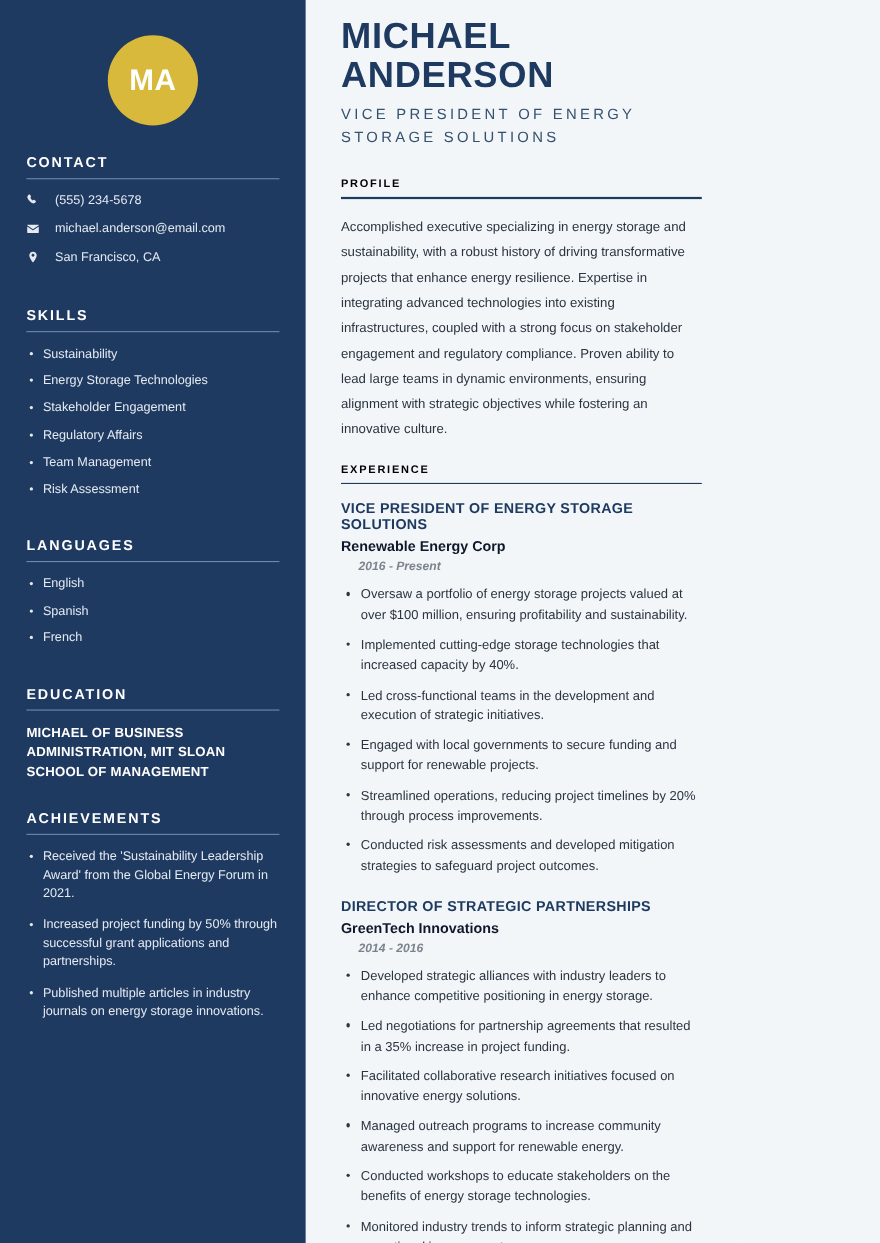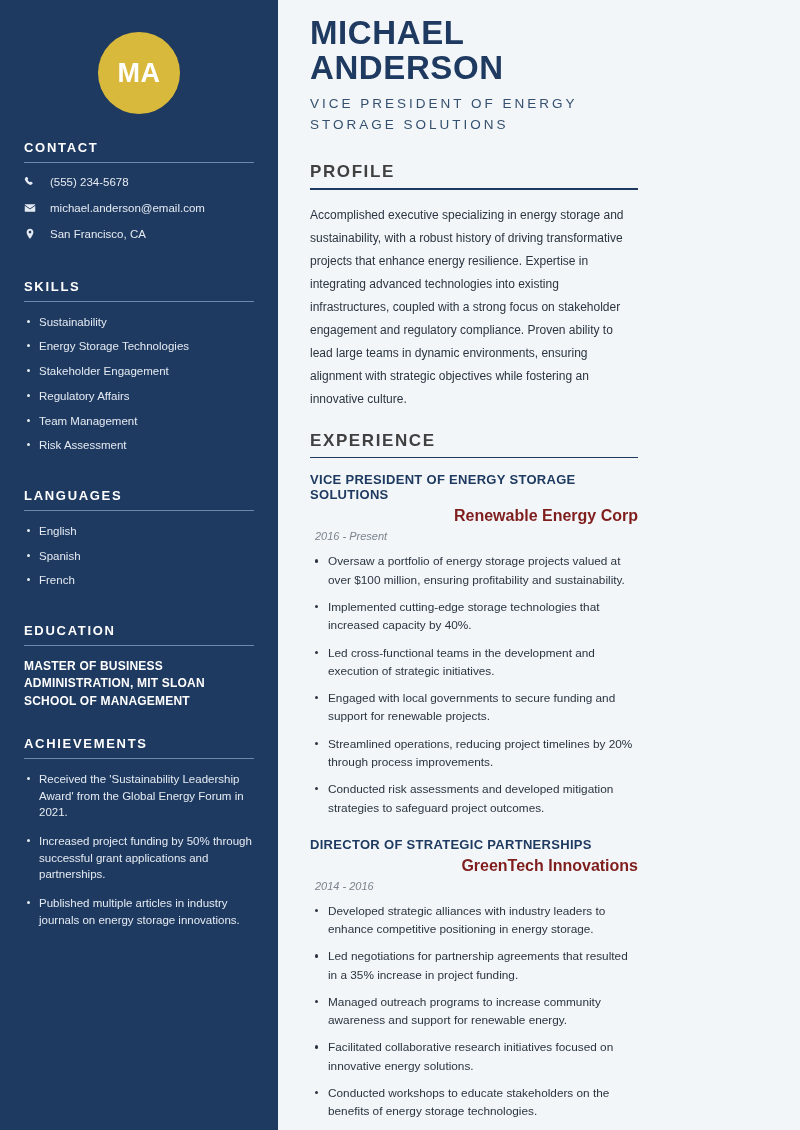--- a/index.html
+++ b/index.html
@@ -145,23 +145,23 @@
     line-height: 1.05;
   }
   .subtitle {
     font-size: 13.5px;
     color: #35506f;
     letter-spacing: 3px;
     line-height: 1.55;
     margin: 0 0 26px 0;
   }
   .main-heading {
-    font-size: 17px;
-    font-weight: bold;
-    color: #404040;
+    font-size: 10px;
+    font-weight: bold;
+    color: #000000;
     letter-spacing: 1.6px;
     margin: 0 0 6px 0;
   }
   .main-rule {
     height: 1.5px;
     background: #1f3a60;
     margin-bottom: 14px;
   }
   .profile-text {
     font-size: 12px;
@@ -173,31 +173,31 @@
     margin-bottom: 20px;
   }
   .job-title {
     font-size: 13px;
     font-weight: bold;
     color: #1f3a60;
     letter-spacing: 0.3px;
     margin: 0 0 5px 0;
   }
   .job-company {
-    font-size: 16px;
-    font-weight: bold;
-    color: #7f1d1d;
+    font-size: 13px;
+    font-weight: bold;
+    color: #0f172a;
     margin: 0 0 5px 0;
-    text-align: right;
   }
   .job-dates {
     font-size: 11px;
     font-style: italic;
     color: #7b838d;
-    margin: 0 0 10px 5px;
+    margin: 0 0 10px 16px;
+    font-weight: bold;
   }
   .job-bullets {
     margin: 0;
     padding: 0;
     list-style: none;
   }
   .job-bullets li {
     position: relative;
     padding-left: 18px;
     font-size: 11.8px;
@@ -283,21 +283,21 @@
         <li>Spanish</li>
         <li>French</li>
       </ul>
     </div>
 
     <div class="side-gap"></div>
 
     <div class="side-block">
       <div class="side-heading">EDUCATION</div>
       <div class="side-rule"></div>
-      <div class="edu-entry">MASTER OF BUSINESS ADMINISTRATION, MIT SLOAN SCHOOL OF MANAGEMENT</div>
+      <div class="edu-entry">MICHAEL OF BUSINESS ADMINISTRATION, MIT SLOAN SCHOOL OF MANAGEMENT</div>
     </div>
 
     <div class="side-gap"></div>
 
     <div class="side-block">
       <div class="side-heading">ACHIEVEMENTS</div>
       <div class="side-rule"></div>
       <ul class="bullet-list loose">
         <li>Received the 'Sustainability Leadership Award' from the Global Energy Forum in 2021.</li>
         <li>Increased project funding by 50% through successful grant applications and partnerships.</li>
@@ -336,22 +336,22 @@
         </ul>
       </div>
 
       <div class="job">
         <div class="job-title">DIRECTOR OF STRATEGIC PARTNERSHIPS</div>
         <div class="job-company">GreenTech Innovations</div>
         <div class="job-dates">2014 - 2016</div>
         <ul class="job-bullets">
           <li>Developed strategic alliances with industry leaders to enhance competitive positioning in energy storage.</li>
           <li>Led negotiations for partnership agreements that resulted in a 35% increase in project funding.</li>
+          <li>Facilitated collaborative research initiatives focused on innovative energy solutions.</li>
           <li>Managed outreach programs to increase community awareness and support for renewable energy.</li>
-          <li>Facilitated collaborative research initiatives focused on innovative energy solutions.</li>
           <li>Conducted workshops to educate stakeholders on the benefits of energy storage technologies.</li>
           <li>Monitored industry trends to inform strategic planning and operational improvements.</li>
         </ul>
       </div>
 
     </section>
 
   </main>
 
 </div>

